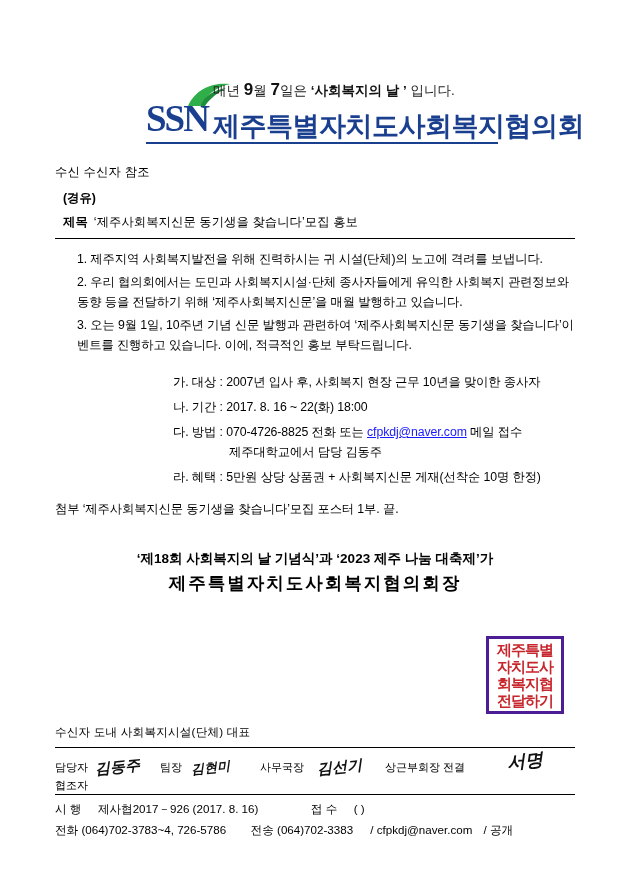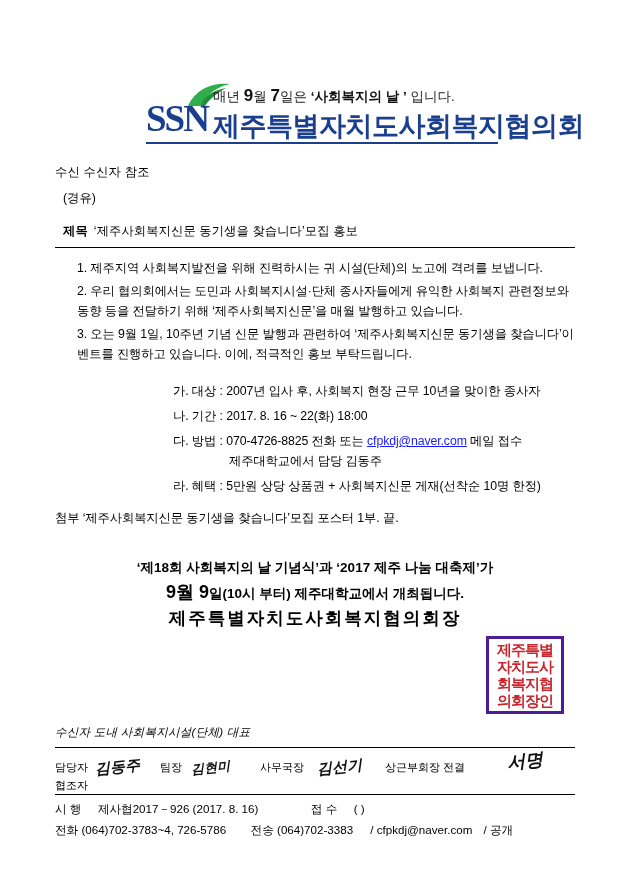--- a/index.html
+++ b/index.html
@@ -52,21 +52,21 @@
   .leaf {
     position: absolute;
     left: 40px;
     top: 0px;
     width: 46px;
     height: 26px;
   }
   .header-line1 {
     position: absolute;
     left: 213px;
-    top: 8px;
+    top: 2px;
     font-size: 13.5px;
     color: #222222;
     white-space: nowrap;
   }
   .header-line1 .big {
     font-size: 17px;
     font-weight: bold;
     color: #111111;
   }
   .header-line1 .bold {
@@ -100,22 +100,23 @@
     width: 520px;
     font-size: 12.3px;
     line-height: 20px;
     color: #000000;
   }
   .row-susin {
     margin: 0 0 6px 0;
     letter-spacing: 0.2px;
   }
   .row-gyeongyu {
-    margin: 0 0 13px 0;
+    margin: 0 0 4px 0;
     padding-left: 8px;
+    font-weight: bold;
   }
   .row-title {
     margin: 0 0 2px 0;
     padding-left: 8px;
     letter-spacing: 0.1px;
   }
   .row-title .lbl {
     font-weight: bold;
     margin-right: 6px;
   }
@@ -200,21 +201,20 @@
     position: absolute;
     left: 55px;
     top: 722px;
     width: 520px;
     font-size: 11.6px;
     line-height: 19px;
   }
   .footer-recv {
     margin: 0 0 6px 0;
     letter-spacing: 0.2px;
-    font-style: italic;
   }
   .hr-foot {
     border: none;
     border-top: 1px solid #000;
     margin: 2px 0 4px 0;
   }
   .sig-row {
     position: relative;
     height: 40px;
     font-size: 11px;
@@ -295,34 +295,31 @@
         <span class="sub">제주대학교에서 담당 김동주</span>
       </p>
       <p class="item">
         <span>라. 혜택 : </span><span>5만원 상당 상품권 + 사회복지신문 게재(선착순 10명 한정)</span>
       </p>
     </div>
 
     <p class="attach">첨부 ‘제주사회복지신문 동기생을 찾습니다’모집 포스터 1부.  끝.</p>
 
     <div class="announce">
-      <div class="l1">‘제18회 사회복지의 날 기념식’과 ‘2017 제주 나눔 대축제’가</div>
-      <div class="l2">
-        <span class="big">9월 9</span><span>일(10시 부터) 제주대학교에서 개최됩니다.</span>
-      </div>
+      <div class="l1">‘제18회 사회복지의 날 기념식’과 ‘2023 제주 나눔 대축제’가</div>
     </div>
 
     <div class="org-line">제주특별자치도사회복지협의회장</div>
   </div>
 
   <div class="seal">
     <div>제주특별</div>
     <div>자치도사</div>
     <div>회복지협</div>
-    <div>의회장인</div>
+    <div>전달하기</div>
   </div>
 
   <div class="footer">
     <p class="footer-recv">수신자  도내  사회복지시설(단체)  대표</p>
     <hr class="hr-foot">
 
     <div class="sig-row">
       <span class="cell" style="left:0px;">담당자</span>
       <span class="cell hand" style="left:40px;">김동주</span>
       <span class="cell" style="left:105px;">팀장</span>

